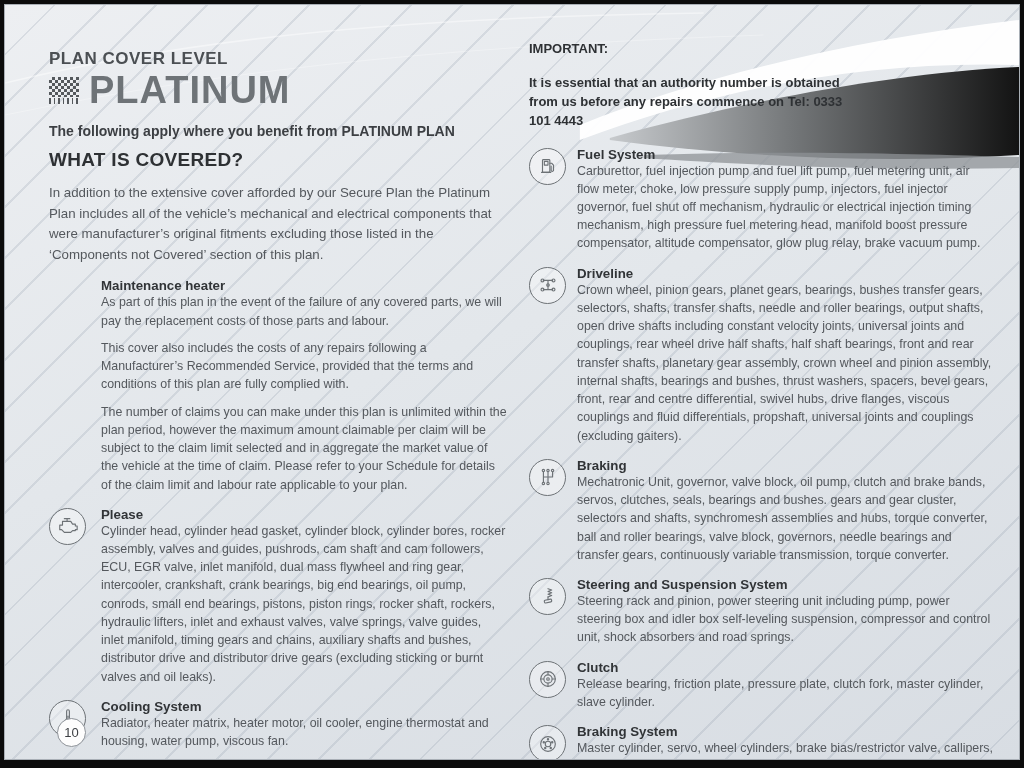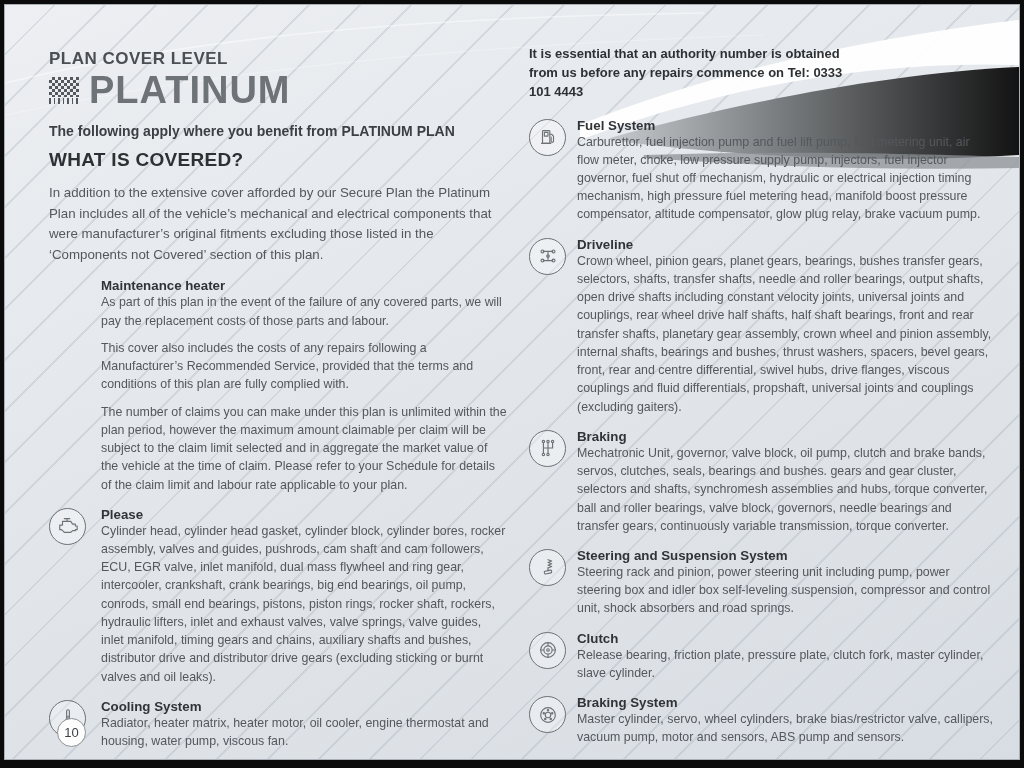--- a/index.html
+++ b/index.html
@@ -41,21 +41,21 @@
   .col-right .icon-cell{width:48px;}
   .icon-circle{width:35px;height:35px;border:1.4px solid #6d7276;border-radius:50%;
     display:flex;align-items:center;justify-content:center;background:rgba(255,255,255,.35);}
   .icon-circle svg{stroke:#6d7276;fill:none;stroke-width:1.25;stroke-linecap:round;stroke-linejoin:round;}
   .sec-body{flex:1;}
   .sec-title{font-size:13.3px;font-weight:bold;color:#313437;}
   .sec-text,.sec-para{font-size:12.4px;color:#54585d;line-height:1.47;margin-top:0;}
   .sec-para + .sec-para{margin-top:9px;}
 
   .important-label{font-size:13px;font-weight:bold;color:#2e3134;}
-  .important-text{font-size:13px;font-weight:bold;color:#2e3134;margin-top:4px;line-height:1.45;max-width:330px;}
+  .important-text{font-size:13px;font-weight:bold;color:#2e3134;margin-top:18px;line-height:1.45;max-width:330px;}
 
   .page-num{position:absolute;left:52px;bottom:12px;width:27px;height:27px;border-radius:50%;
     background:#fdfdfd;border:1px solid #8d9298;display:flex;align-items:center;justify-content:center;
     font-size:13px;color:#3c3f43;z-index:3;}
 </style>
 </head>
 <body>
 
 <div class="page">
 
@@ -125,20 +125,21 @@
           </div>
         </div>
         <div class="sec-body">
           <div class="sec-title">Cooling System</div>
           <div class="sec-text">Radiator, heater matrix, heater motor, oil cooler, engine thermostat and housing, water pump, viscous fan.</div>
         </div>
       </div>
     </div>
 
     <div class="col-right">
+      <div class="important-label">IMPORTANT:</div>
       <div class="important-text">It is essential that an authority number is obtained from us before any repairs commence on Tel: 0333 101 4443</div>
 
       <div class="section" style="margin-top:16px">
         <div class="icon-cell">
           <div class="icon-circle">
             <svg width="22" height="22" viewBox="0 0 24 24">
               <rect x="6" y="5" width="8" height="14" rx="1"></rect>
               <rect x="8" y="7" width="4" height="4"></rect>
               <path d="M14 9h2l2 2v5.5a1.3 1.3 0 0 1-2.6 0V12"></path>
               <path d="M5 19h10"></path>

